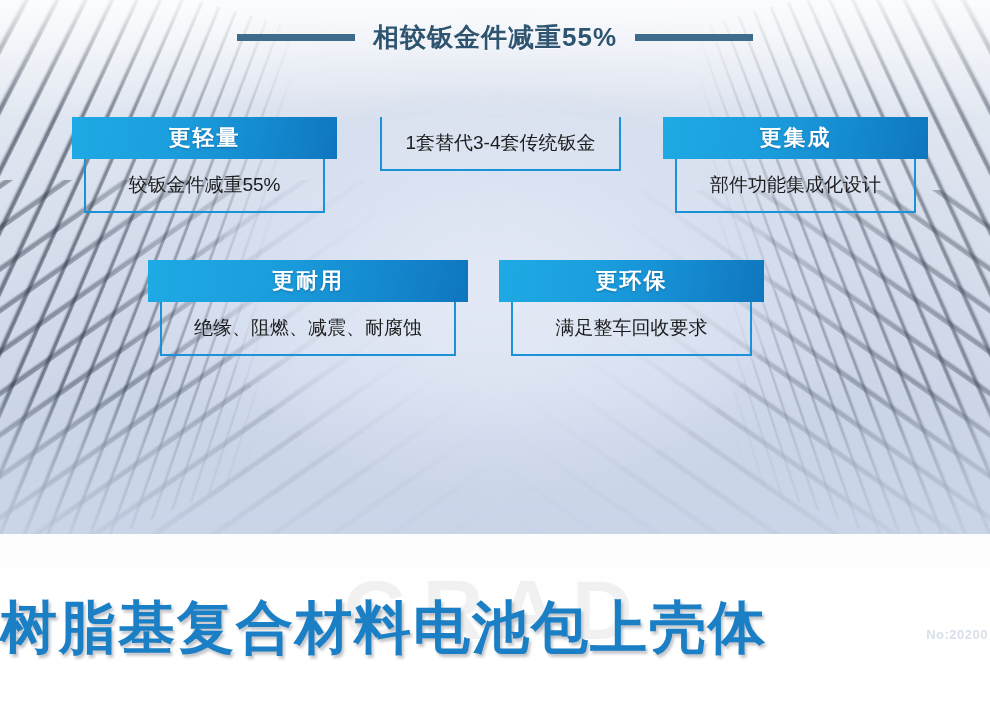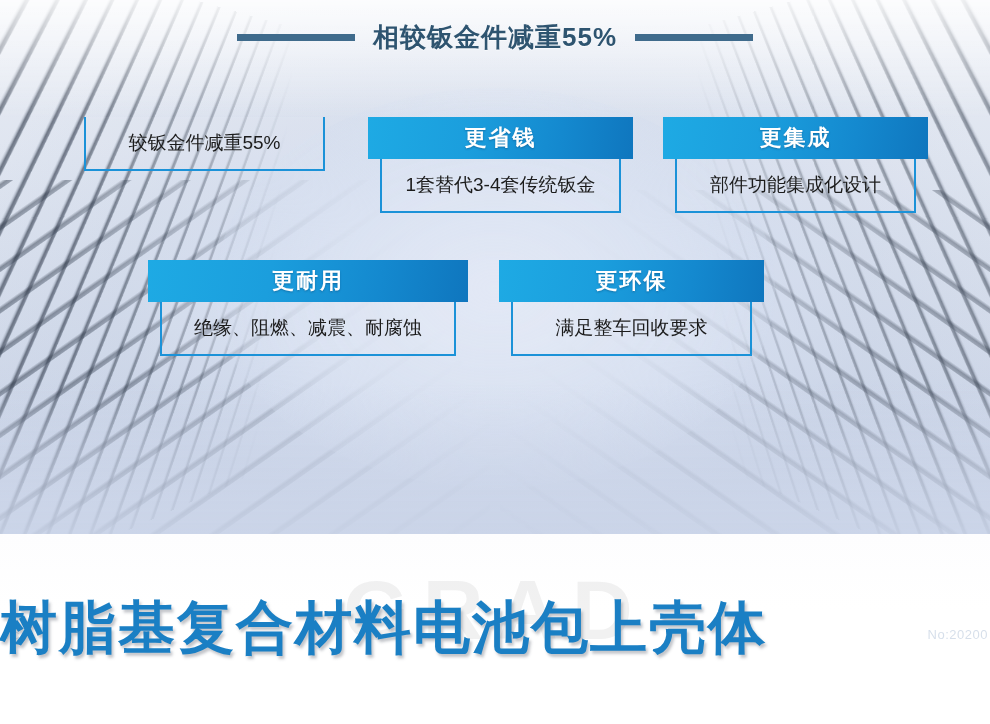--- a/index.html
+++ b/index.html
@@ -156,21 +156,21 @@
     color:rgba(150,150,150,.13);white-space:nowrap;
     font-family:Liberation Sans, sans-serif;
     pointer-events:none;
   }
   #bottom .wm-left{
     position:absolute;left:2px;top:93px;font-size:13px;
     color:rgba(120,150,185,.30);white-space:nowrap;letter-spacing:.5px;
   }
   #bottom .wm-right{
     position:absolute;right:2px;top:93px;font-size:13px;
-    color:rgba(120,150,185,.30);white-space:nowrap;letter-spacing:.5px;
+    color:rgba(120,150,185,.30);white-space:nowrap;letter-spacing:.5px;font-weight:bold;
   }
   #bottom .maintitle{
     position:absolute;left:0;top:56px;width:788px;text-align:left;
     font-size:57px;font-weight:bold;color:#1a7fc4;letter-spacing:2px;
     white-space:nowrap;
     text-shadow:2px 3px 3px rgba(120,125,135,.45);
   }
 </style>
 </head>
 <body>
@@ -185,25 +185,25 @@
   <div class="topglow"></div>
 </div>
 
 <div id="headline">
   <span class="rule"></span>
   <span class="title">相较钣金件减重55%</span>
   <span class="rule"></span>
 </div>
 
 <div class="card" id="card-lighter">
+  <div class="bar">更轻量</div>
   <div class="body">较钣金件减重55%</div>
 </div>
 
 <div class="card" id="card-cheaper">
-  <div class="bar">更省钱</div>
   <div class="body">1套替代3-4套传统钣金</div>
 </div>
 
 <div class="card" id="card-integrated">
   <div class="bar">更集成</div>
   <div class="body">部件功能集成化设计</div>
 </div>
 
 <div class="card" id="card-durable">
   <div class="bar">更耐用</div>

